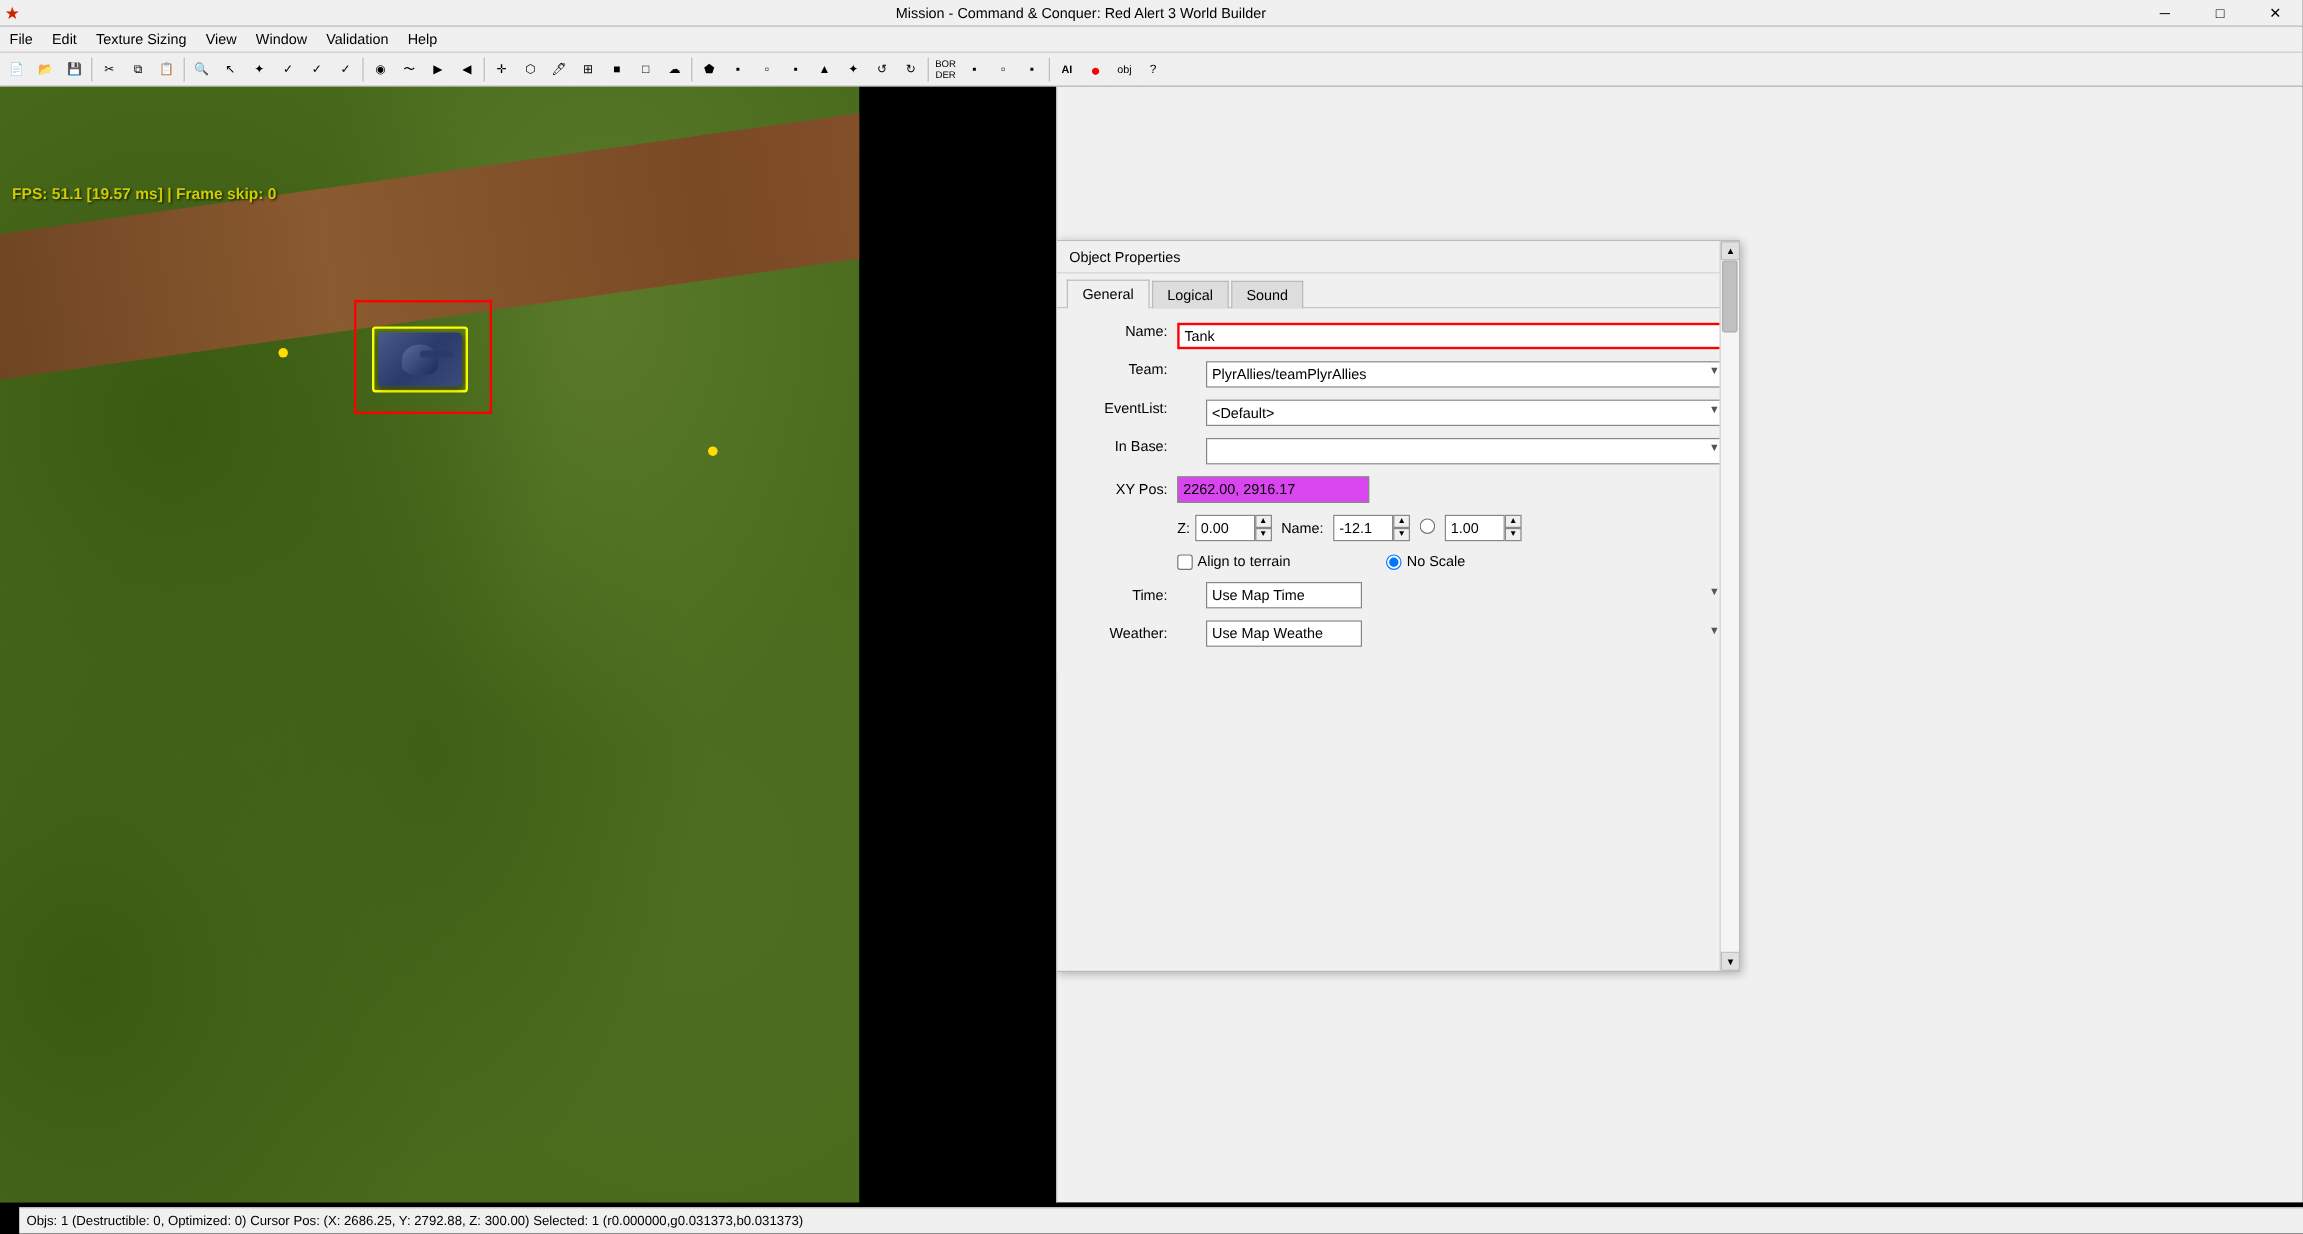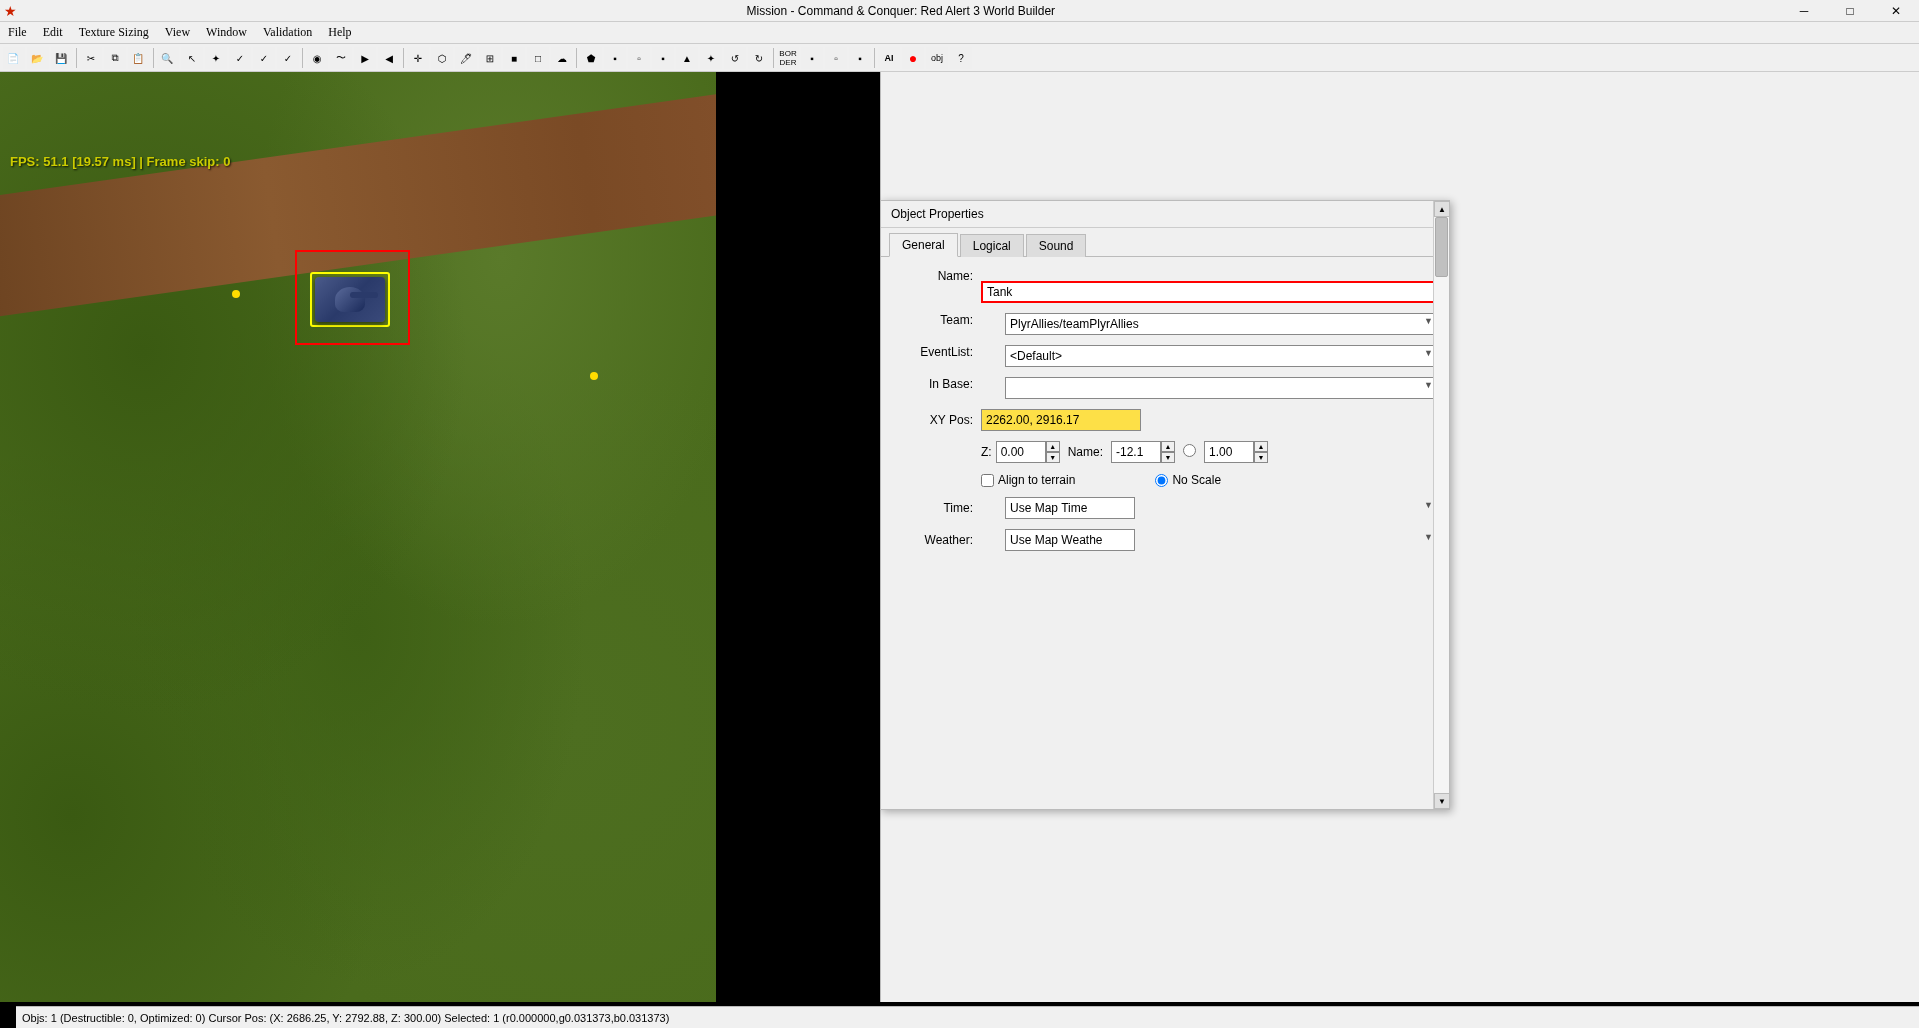--- a/index.html
+++ b/index.html
@@ -9,22 +9,22 @@
     #title-bar {
       position: absolute; top: 0; left: 0; width: 1919px; height: 22px;
       background: #f0f0f0; display: flex; align-items: center;
       border-bottom: 1px solid #ccc; z-index: 100;
     }
     .win-btn { width: 46px; height: 22px; display: flex; align-items: center; justify-content: center; font-size: 12px; cursor: pointer; border: none; background: transparent; }
 
     
     #menu-bar {
       position: absolute; top: 22px; left: 0; width: 1919px; height: 22px;
-      background: #f0f0f0; display: flex; align-items: flex-end;
-      border-bottom: 1px solid #ccc; z-index: 100; font-family: Liberation Serif, serif;
+      background: #f0f0f0; display: flex; align-items: flex-start;
+      border-bottom: 1px solid #ccc; z-index: 100;
     }
     .menu-item { padding: 2px 8px; font-size: 12px; cursor: pointer; height: 22px; display: flex; align-items: center; }
 
     
     #toolbar {
       position: absolute; top: 44px; left: 0; width: 1919px; height: 28px;
       background: #f0f0f0; display: flex; align-items: center;
       border-bottom: 1px solid #ccc; z-index: 100; padding: 2px 2px;
       flex-wrap: wrap; overflow: hidden;
     }
@@ -181,21 +181,21 @@
       font-size: 9px; pointer-events: none; color: #555;
     }
     select.prop-select { width: 100%; }
 
     .prop-xy {
       display: flex; align-items: center;
     }
     .prop-xy .prop-label { width: 80px; }
     .xy-value {
       height: 22px; font-size: 12px; padding: 1px 4px;
-      border: 1px solid #888; background: #fde047; width: 160px;
+      border: 1px solid #888; background: #d946ef; width: 160px;
     }
 
     .prop-row-z {
       display: flex; align-items: center; margin-bottom: 10px;
     }
     .z-label { font-size: 12px; margin-right: 4px; }
     .spinner-wrapper {
       display: flex; align-items: center; border-radius: 11px;
     }
     .spinner-input {
@@ -346,21 +346,21 @@
   <div class="tab-bar">
     <div class="tab active">General</div>
     <div class="tab">Logical</div>
     <div class="tab">Sound</div>
   </div>
 
   <div id="properties-content">
 
     <div class="prop-row">
       <span class="prop-label">Name:</span>
-      <input type="text" class="prop-input name-input" value="Tank" style="flex: 1 1 0%; margin-top: 12px;">
+      <input type="text" class="prop-input name-input" value="Tank" style="flex: 1 1 0%;">
     </div>
 
     <div class="prop-row">
       <span class="prop-label">Team:</span>
       <div class="select-wrapper">
         <select class="prop-select">
           <option>PlyrAllies/teamPlyrAllies</option>
           <option>&lt;none&gt;</option>
         </select>
       </div>

